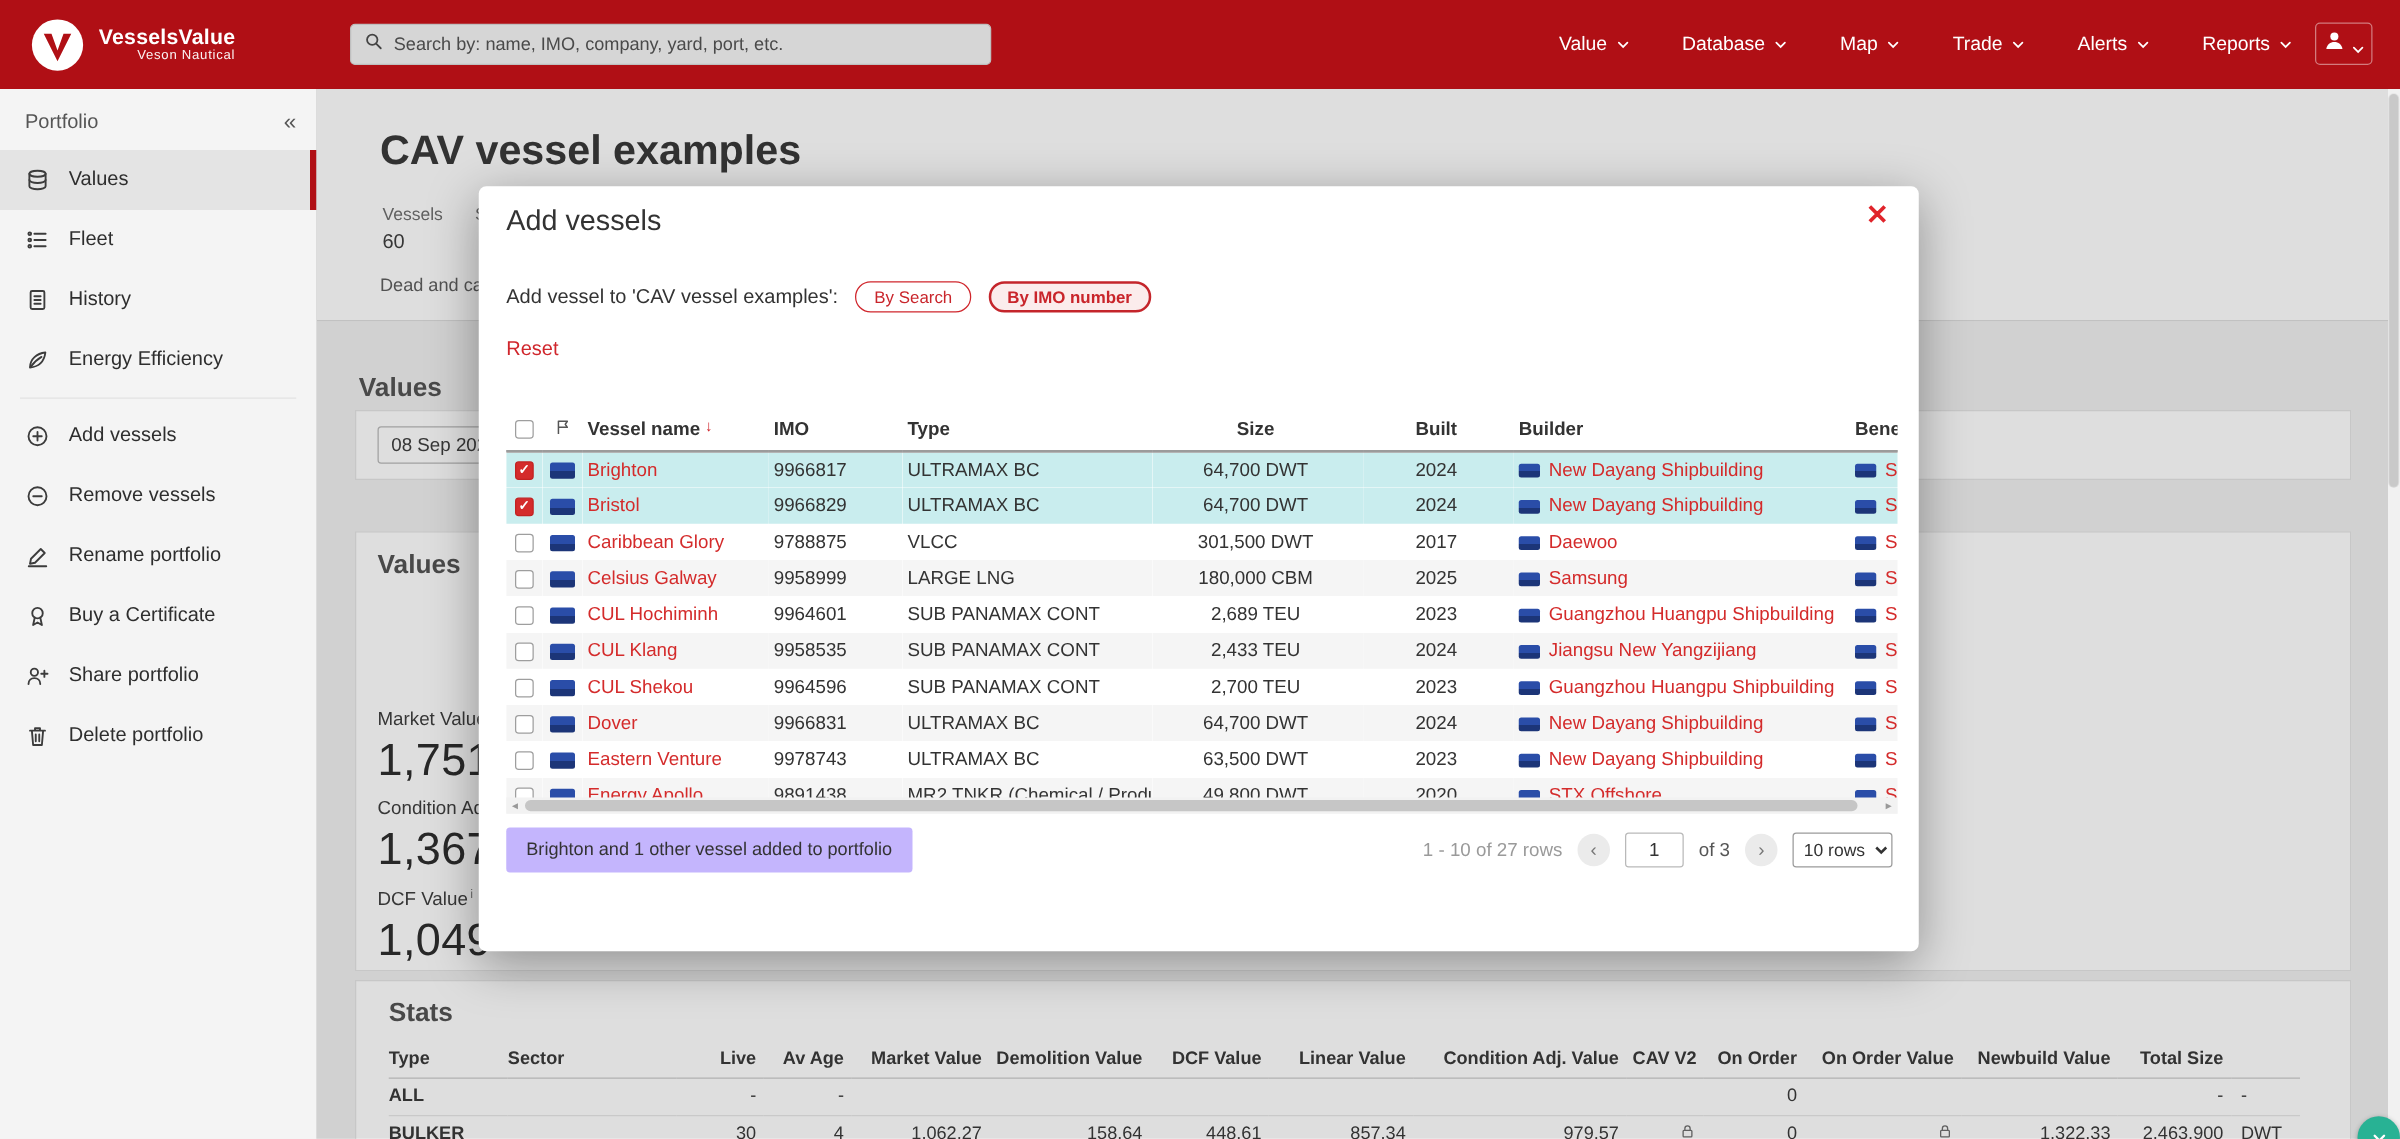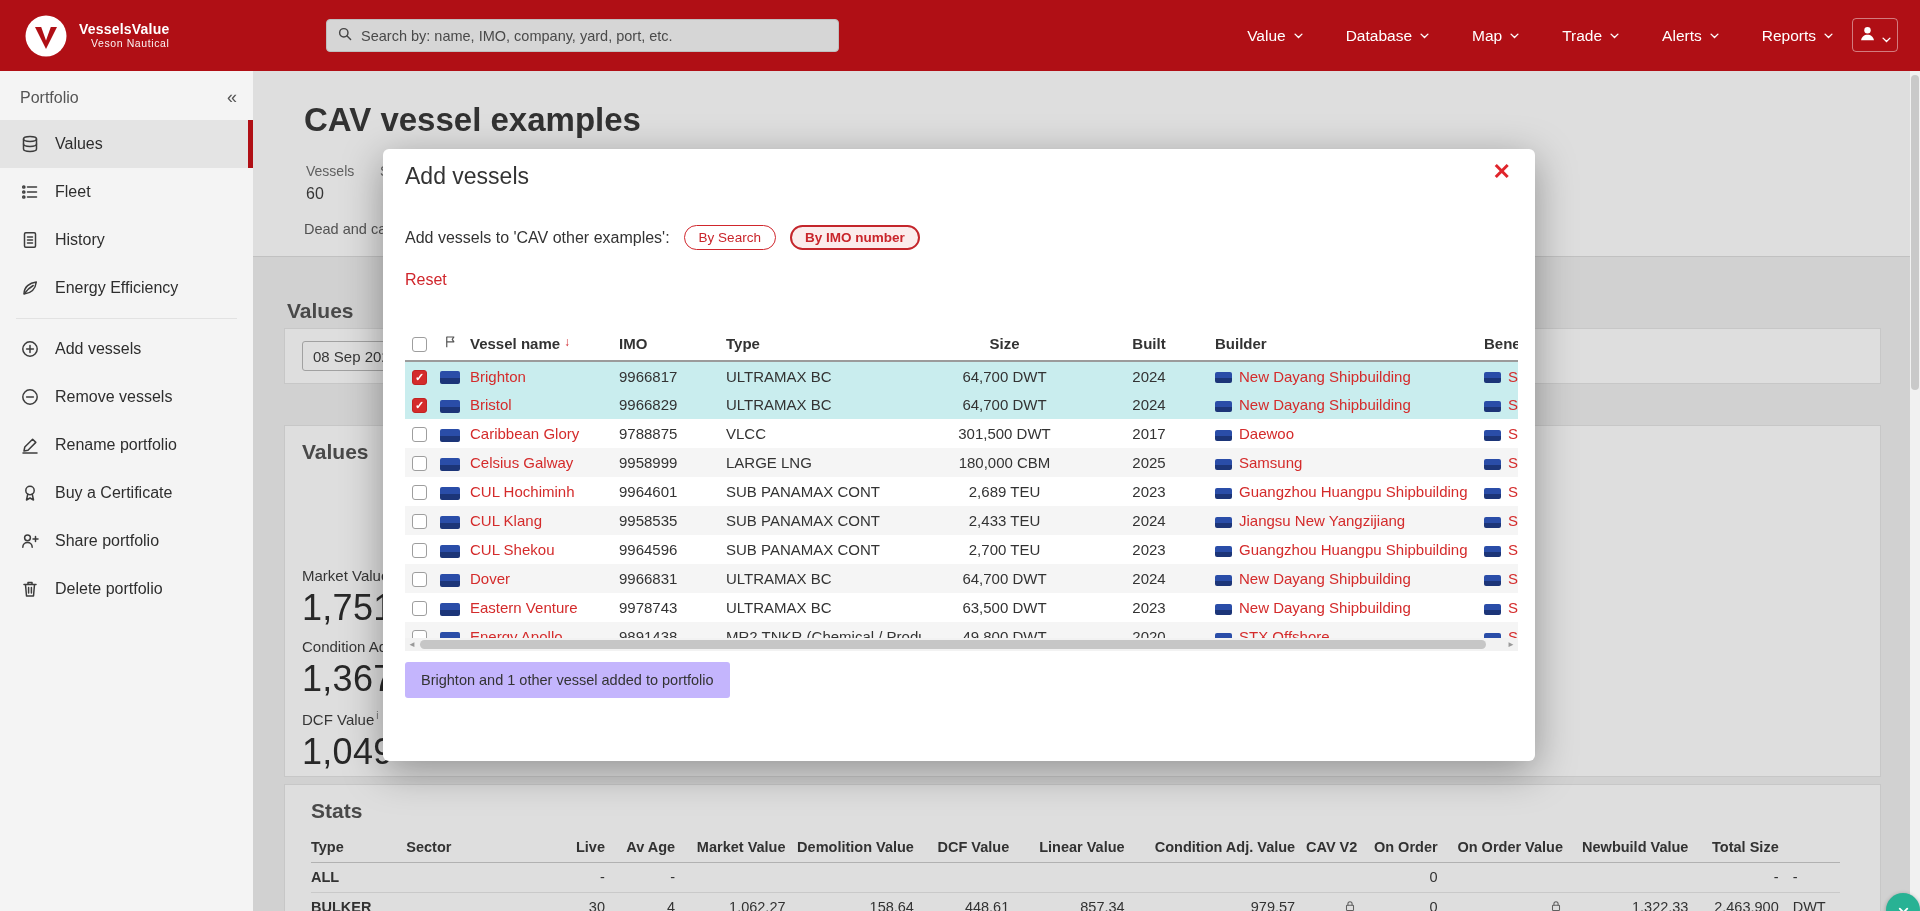--- a/index.html
+++ b/index.html
@@ -4,25 +4,25 @@
 <style>
   * { margin:0; padding:0; box-sizing:border-box; }
   html,body { width:1920px; height:911px; overflow:hidden; background:#f0f0f0;
               font-family:"Liberation Sans", sans-serif; cursor:default; }
 
   
   .topbar { position:fixed; left:0; top:0; width:1920px; height:71px; background:#b00f15;
             display:flex; align-items:center; z-index:100; }
   .logo { display:flex; align-items:center; gap:11px; padding-left:24px; }
   .logo svg { width:44px; height:44px; display:block; }
-  .brand-name { color:#fff; font-size:14px; font-weight:bold; letter-spacing:.2px; line-height:1.05; }
+  .brand-name { color:#fff; font-size:17px; font-weight:bold; letter-spacing:.2px; line-height:1.05; }
   .brand-sub { color:#fff; font-size:10.5px; text-align:right; letter-spacing:.6px; opacity:.95; }
   .search { position:absolute; left:280px; top:19px; width:513px; height:33px;
             background:#d6d6d6; border:1px solid #bfbfbf; border-radius:4px;
-            display:flex; align-items:center; gap:8px; padding:0 10px;margin-left:46px; }
+            display:flex; align-items:center; gap:8px; padding:0 10px; }
   .search svg { width:16px; height:16px; }
   .search input { flex:1; border:none; outline:none; background:transparent; font-size:14.5px; color:#333;
                   font-family:"Liberation Sans", sans-serif; }
   .search input::placeholder { color:#4a4a4a; opacity:1; }
   .topnav { position:absolute; right:86px; top:0; height:71px; display:flex; align-items:center; gap:42px; }
   .nav-item { color:#fff; font-size:15.5px; display:flex; align-items:center; gap:7px; cursor:pointer; white-space:nowrap; }
   .chev { width:11px; height:11px; color:#fff; display:inline-flex; }
   .chev svg { width:11px; height:11px; }
   .user-btn { position:absolute; right:22px; top:18px; width:46px; height:34px;
               border:1px solid rgba(255,255,255,.45); border-radius:4px;
@@ -436,21 +436,21 @@
   </div>
 </main>
 
 <div class="overlay"></div>
 
 <div class="modal">
   <h2 class="modal-title">Add vessels</h2>
   <span class="modal-close">✕</span>
 
   <div class="subtitle-row">
-    <span>Add vessels to 'CAV other examples':</span>
+    <span>Add vessel to 'CAV vessel examples':</span>
     <span class="pill">By Search</span>
     <span class="pill active">By IMO number</span>
   </div>
 
   <span class="reset">Reset</span>
 
   <div class="vtable-wrap">
     <table class="vtable">
       <colgroup>
         <col style="width:29px">
@@ -597,20 +597,30 @@
   </div>
 
   <div class="hscroll">
     <span class="hs-arrow">◄</span>
     <div class="hs-thumb"></div>
     <span class="hs-arrow right">►</span>
   </div>
 
   <div class="modal-footer">
     <div class="toast">Brighton and 1 other vessel added to portfolio</div>
+    <div class="pager">
+      <span>1 - 10 of 27 rows</span>
+      <span class="pg-btn">‹</span>
+      <input class="pg-input" readonly="" value="1" style="">
+      <span class="pg-of">of 3</span>
+      <span class="pg-btn">›</span>
+      <select class="pg-select">
+        <option>10 rows</option>
+      </select>
+    </div>
   </div>
 </div>
 
 <div class="vscroll">
   <div class="thumb"></div>
 </div>
 <div class="chat-fab">
   <svg viewBox="0 0 16 16" fill="none" stroke="#fff" stroke-width="2" stroke-linecap="round">
       <path d="M4 6l4 4 4-4"></path>
     </svg>

